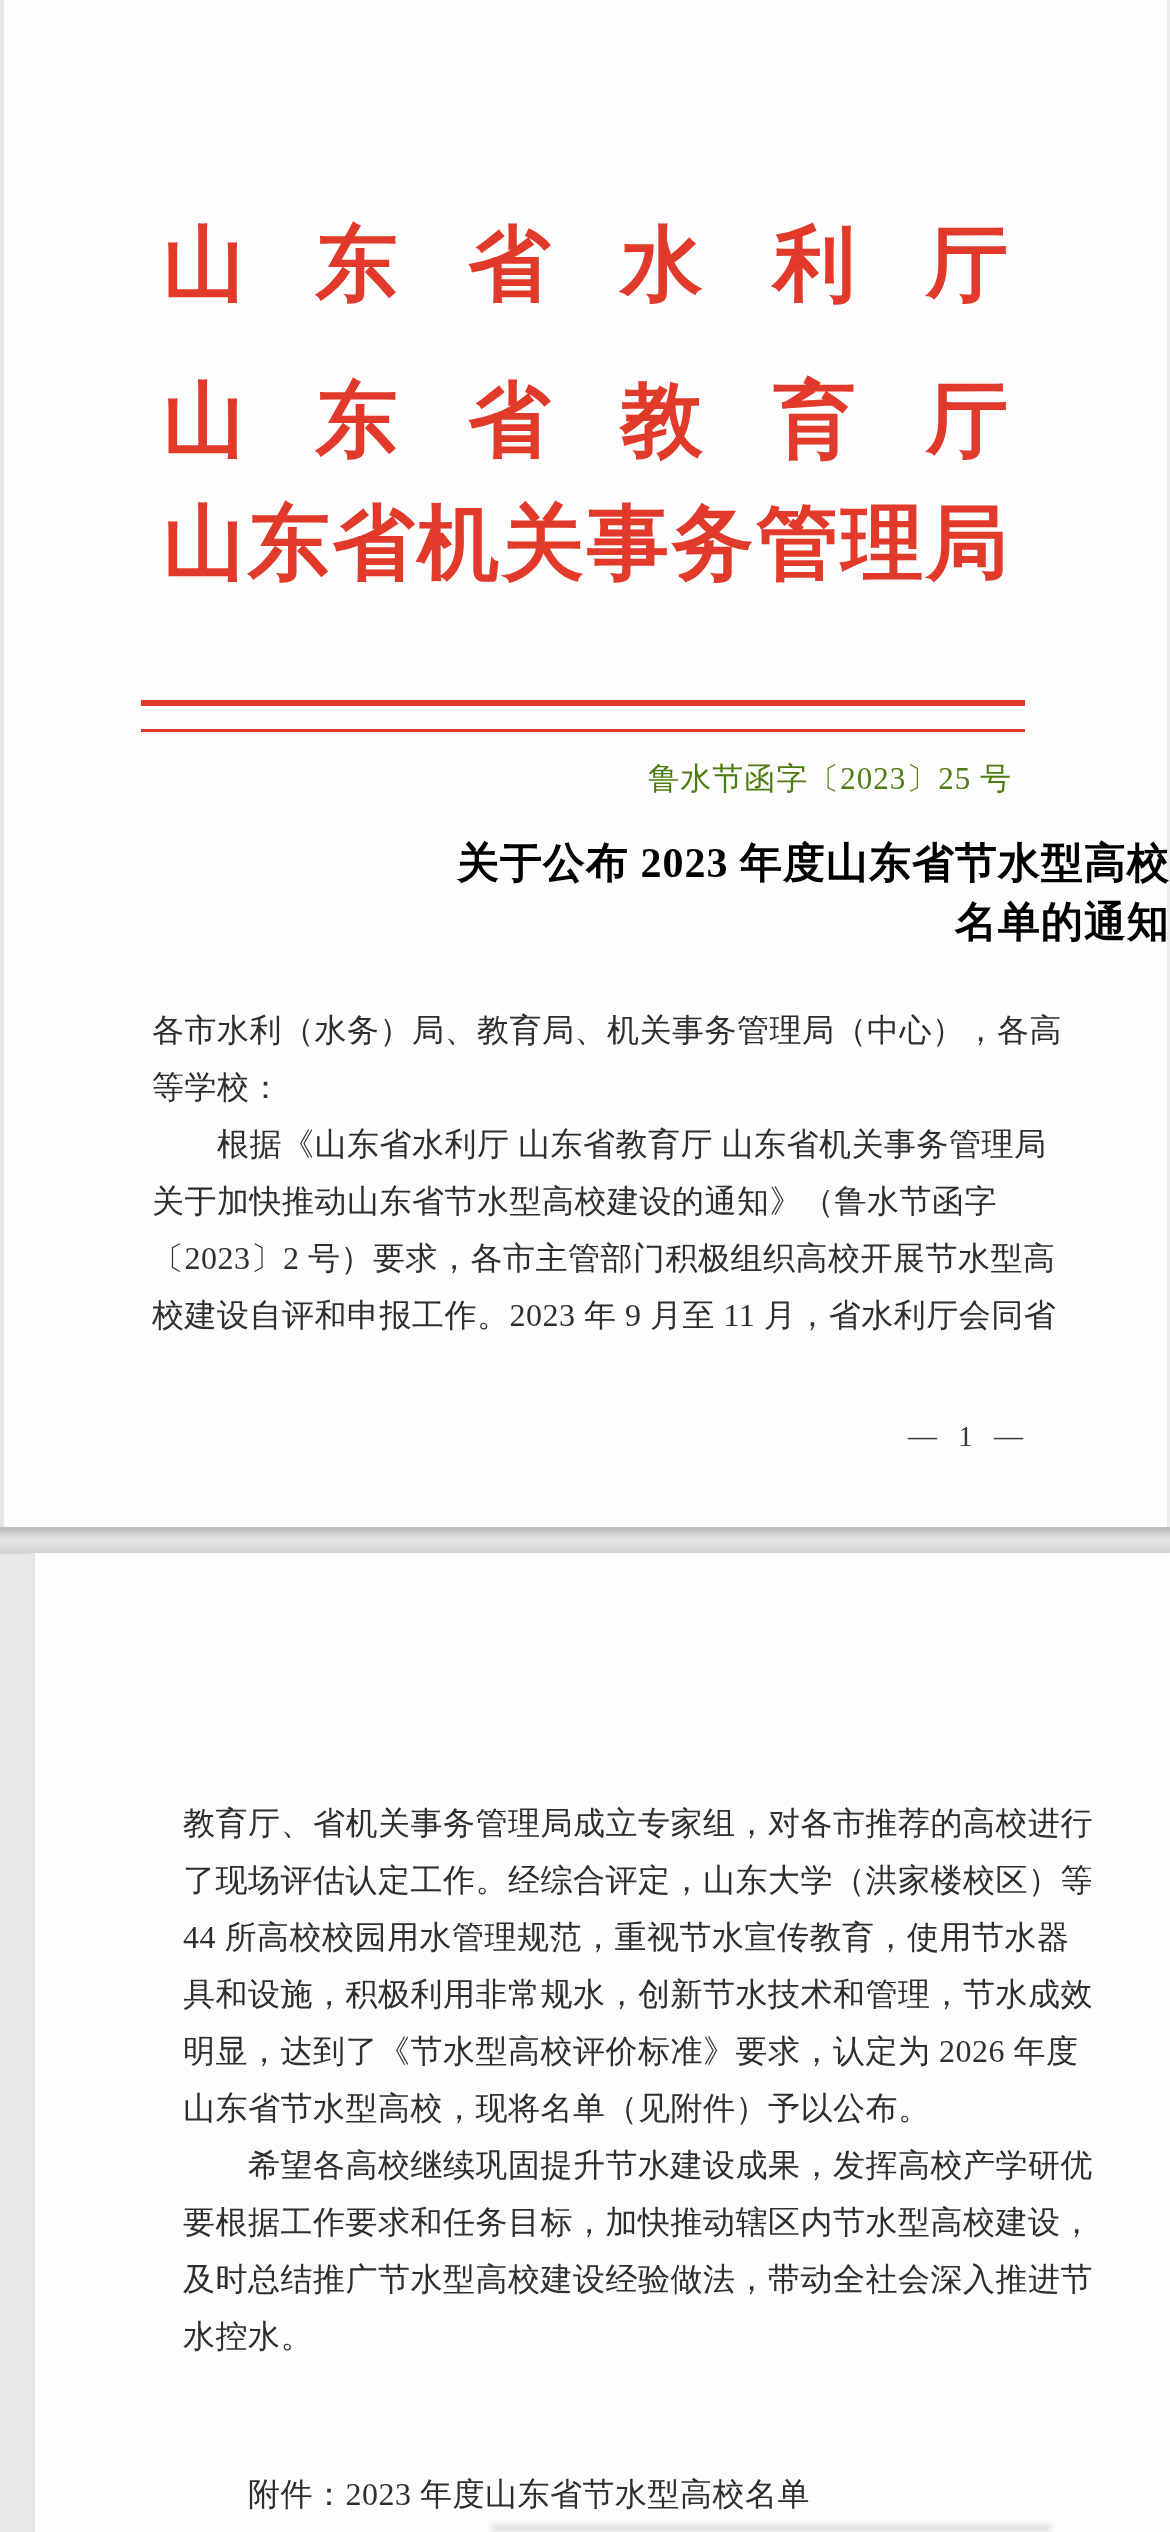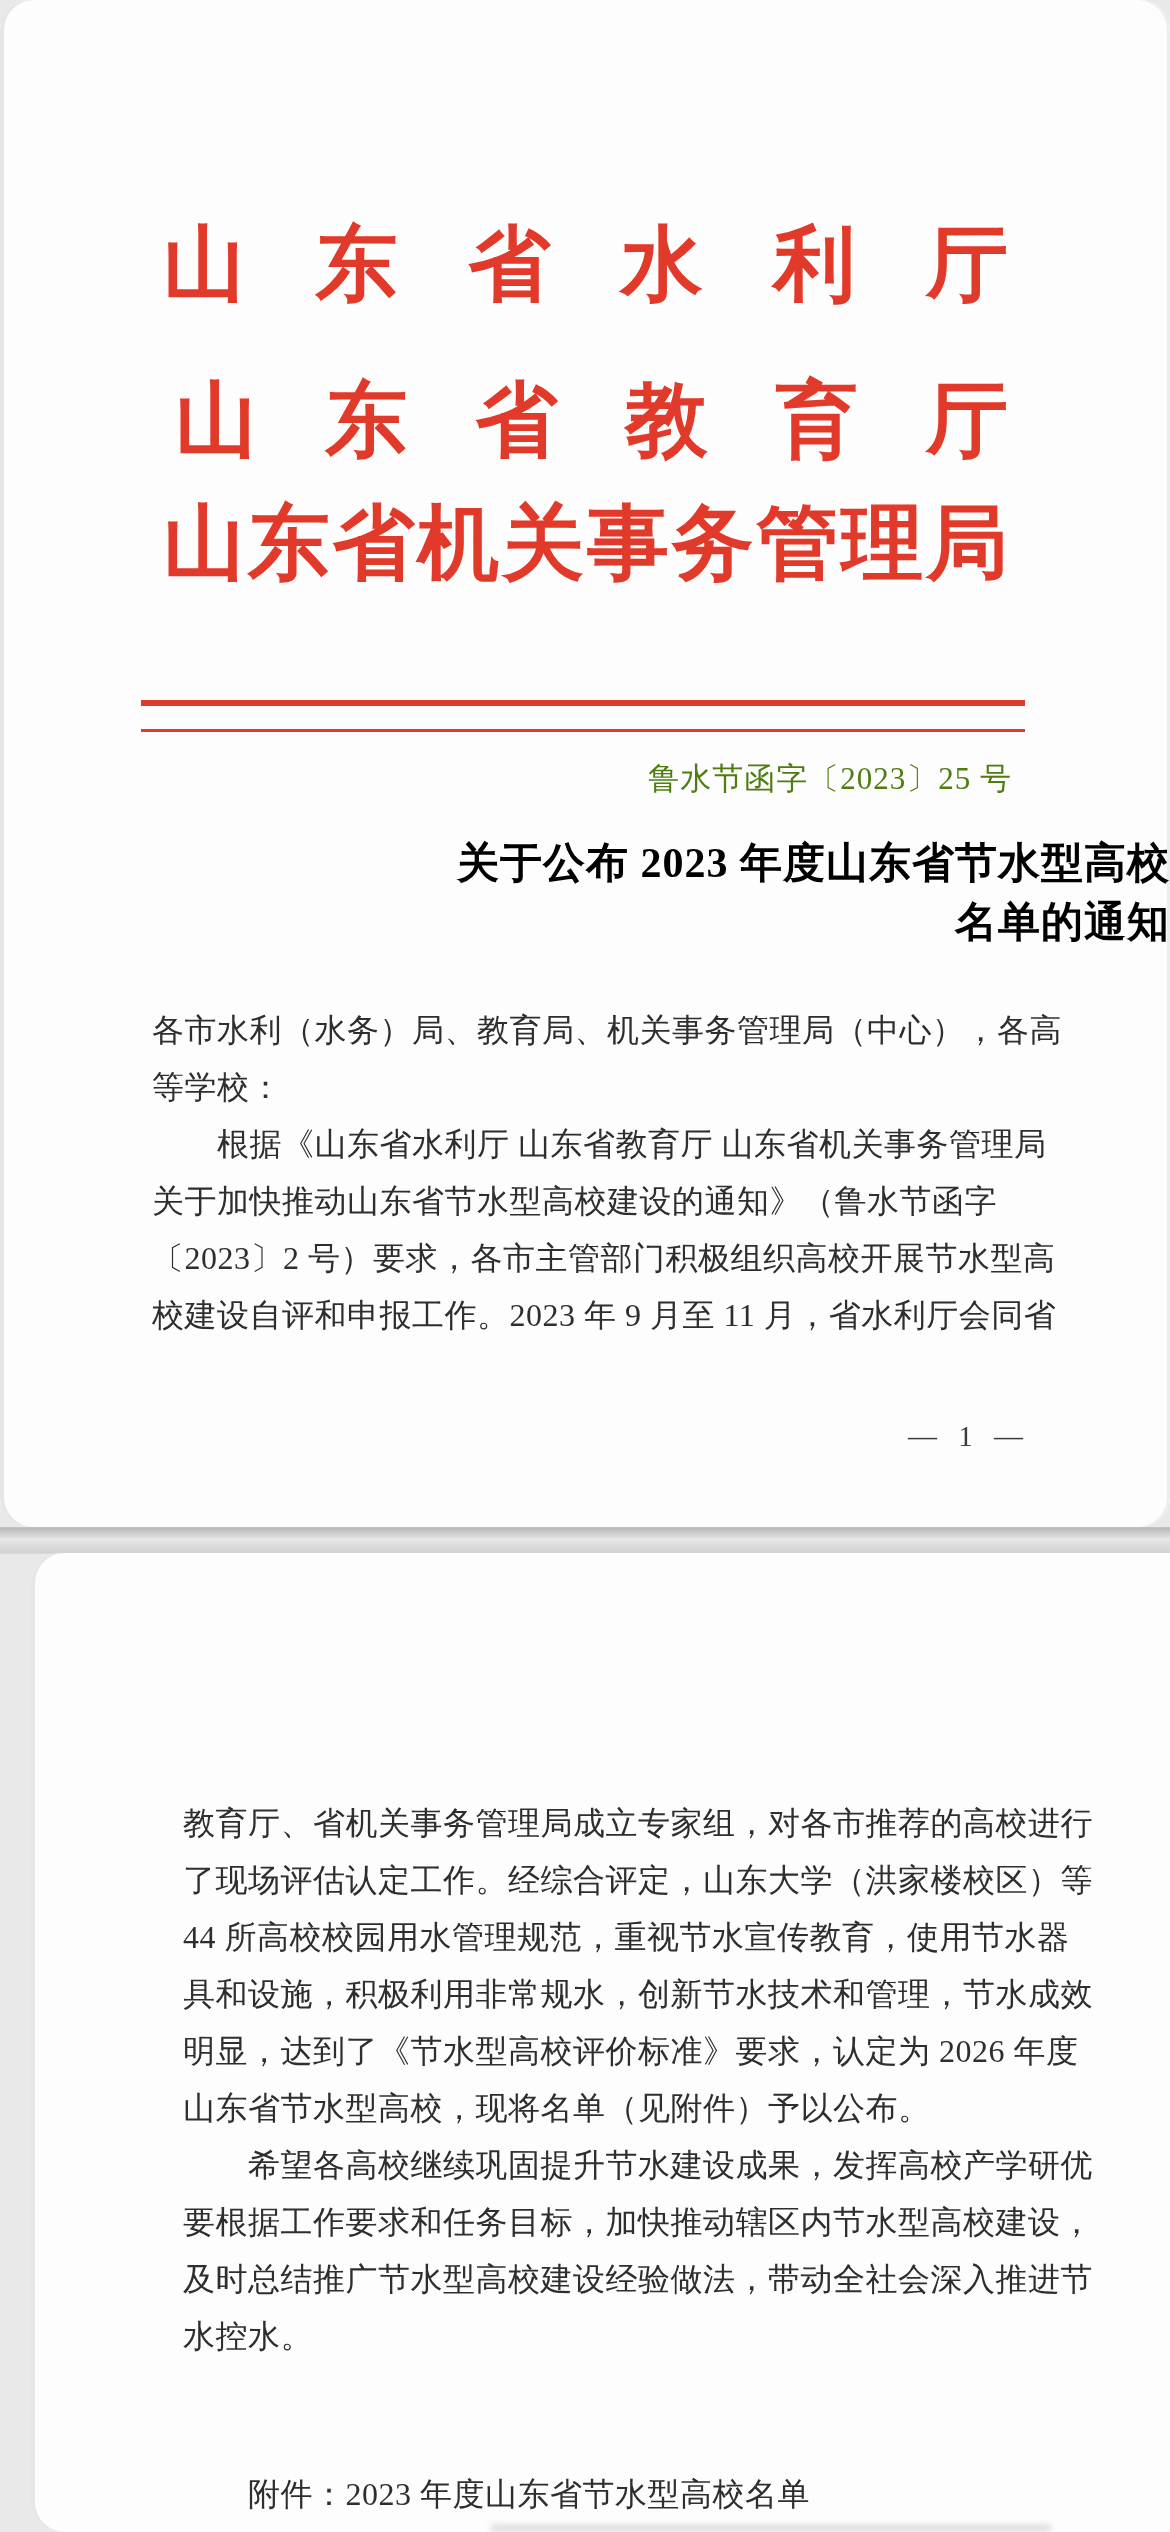--- a/index.html
+++ b/index.html
@@ -5,21 +5,20 @@
   html,body{margin:0;padding:0;}
   body{
     width:1170px;height:2532px;position:relative;
     background:#e9e9e9;
     font-family:"Liberation Serif","DejaVu Serif",serif;
     overflow:hidden;
   }
   .page{
     position:absolute;left:0;width:1170px;background:#fdfdfd;
     box-shadow:inset 4px 0 0 #e6e6e6, inset -3px 0 0 #ededed;
-    border-radius:30px;
   }
   .page1{top:0;height:1527px;}
   .page-gap{
     position:absolute;left:0;top:1527px;width:1170px;height:25px;
     background:linear-gradient(#b9b9b9,#e6e6e6 45%,#d2d2d2);
     border-top:1px solid #c2c2c2;border-bottom:1px solid #d8d8d8;
   }
   .page2{top:1553px;height:979px;margin-left:31px;}
 
   
@@ -73,21 +72,21 @@
   }
 </style>
 </head>
 <body>
 
 <div class="page page1">
 
   <div class="agency-header">
 
   <div class="agency-line accent" style="color: rgb(226, 58, 42);">山东省水利厅</div>
-      <div class="agency-line accent" style="color: rgb(226, 58, 42); margin-left: 12px;">山东省教育厅</div>
+      <div class="agency-line accent" style="color: rgb(226, 58, 42);">山东省教育厅</div>
       <div class="agency-line accent" style="color: rgb(226, 58, 42);">山东省机关事务管理局</div>
     </div>
 
   <div class="rule rule-thick accent-bg" style="background: rgb(226, 58, 42);"></div>
   <div class="rule rule-thin accent-bg" style="background: rgb(226, 58, 42);"></div>
 
   <div class="doc-number">鲁水节函字〔2023〕25 号</div>
 
   <div class="notice-title">
 

